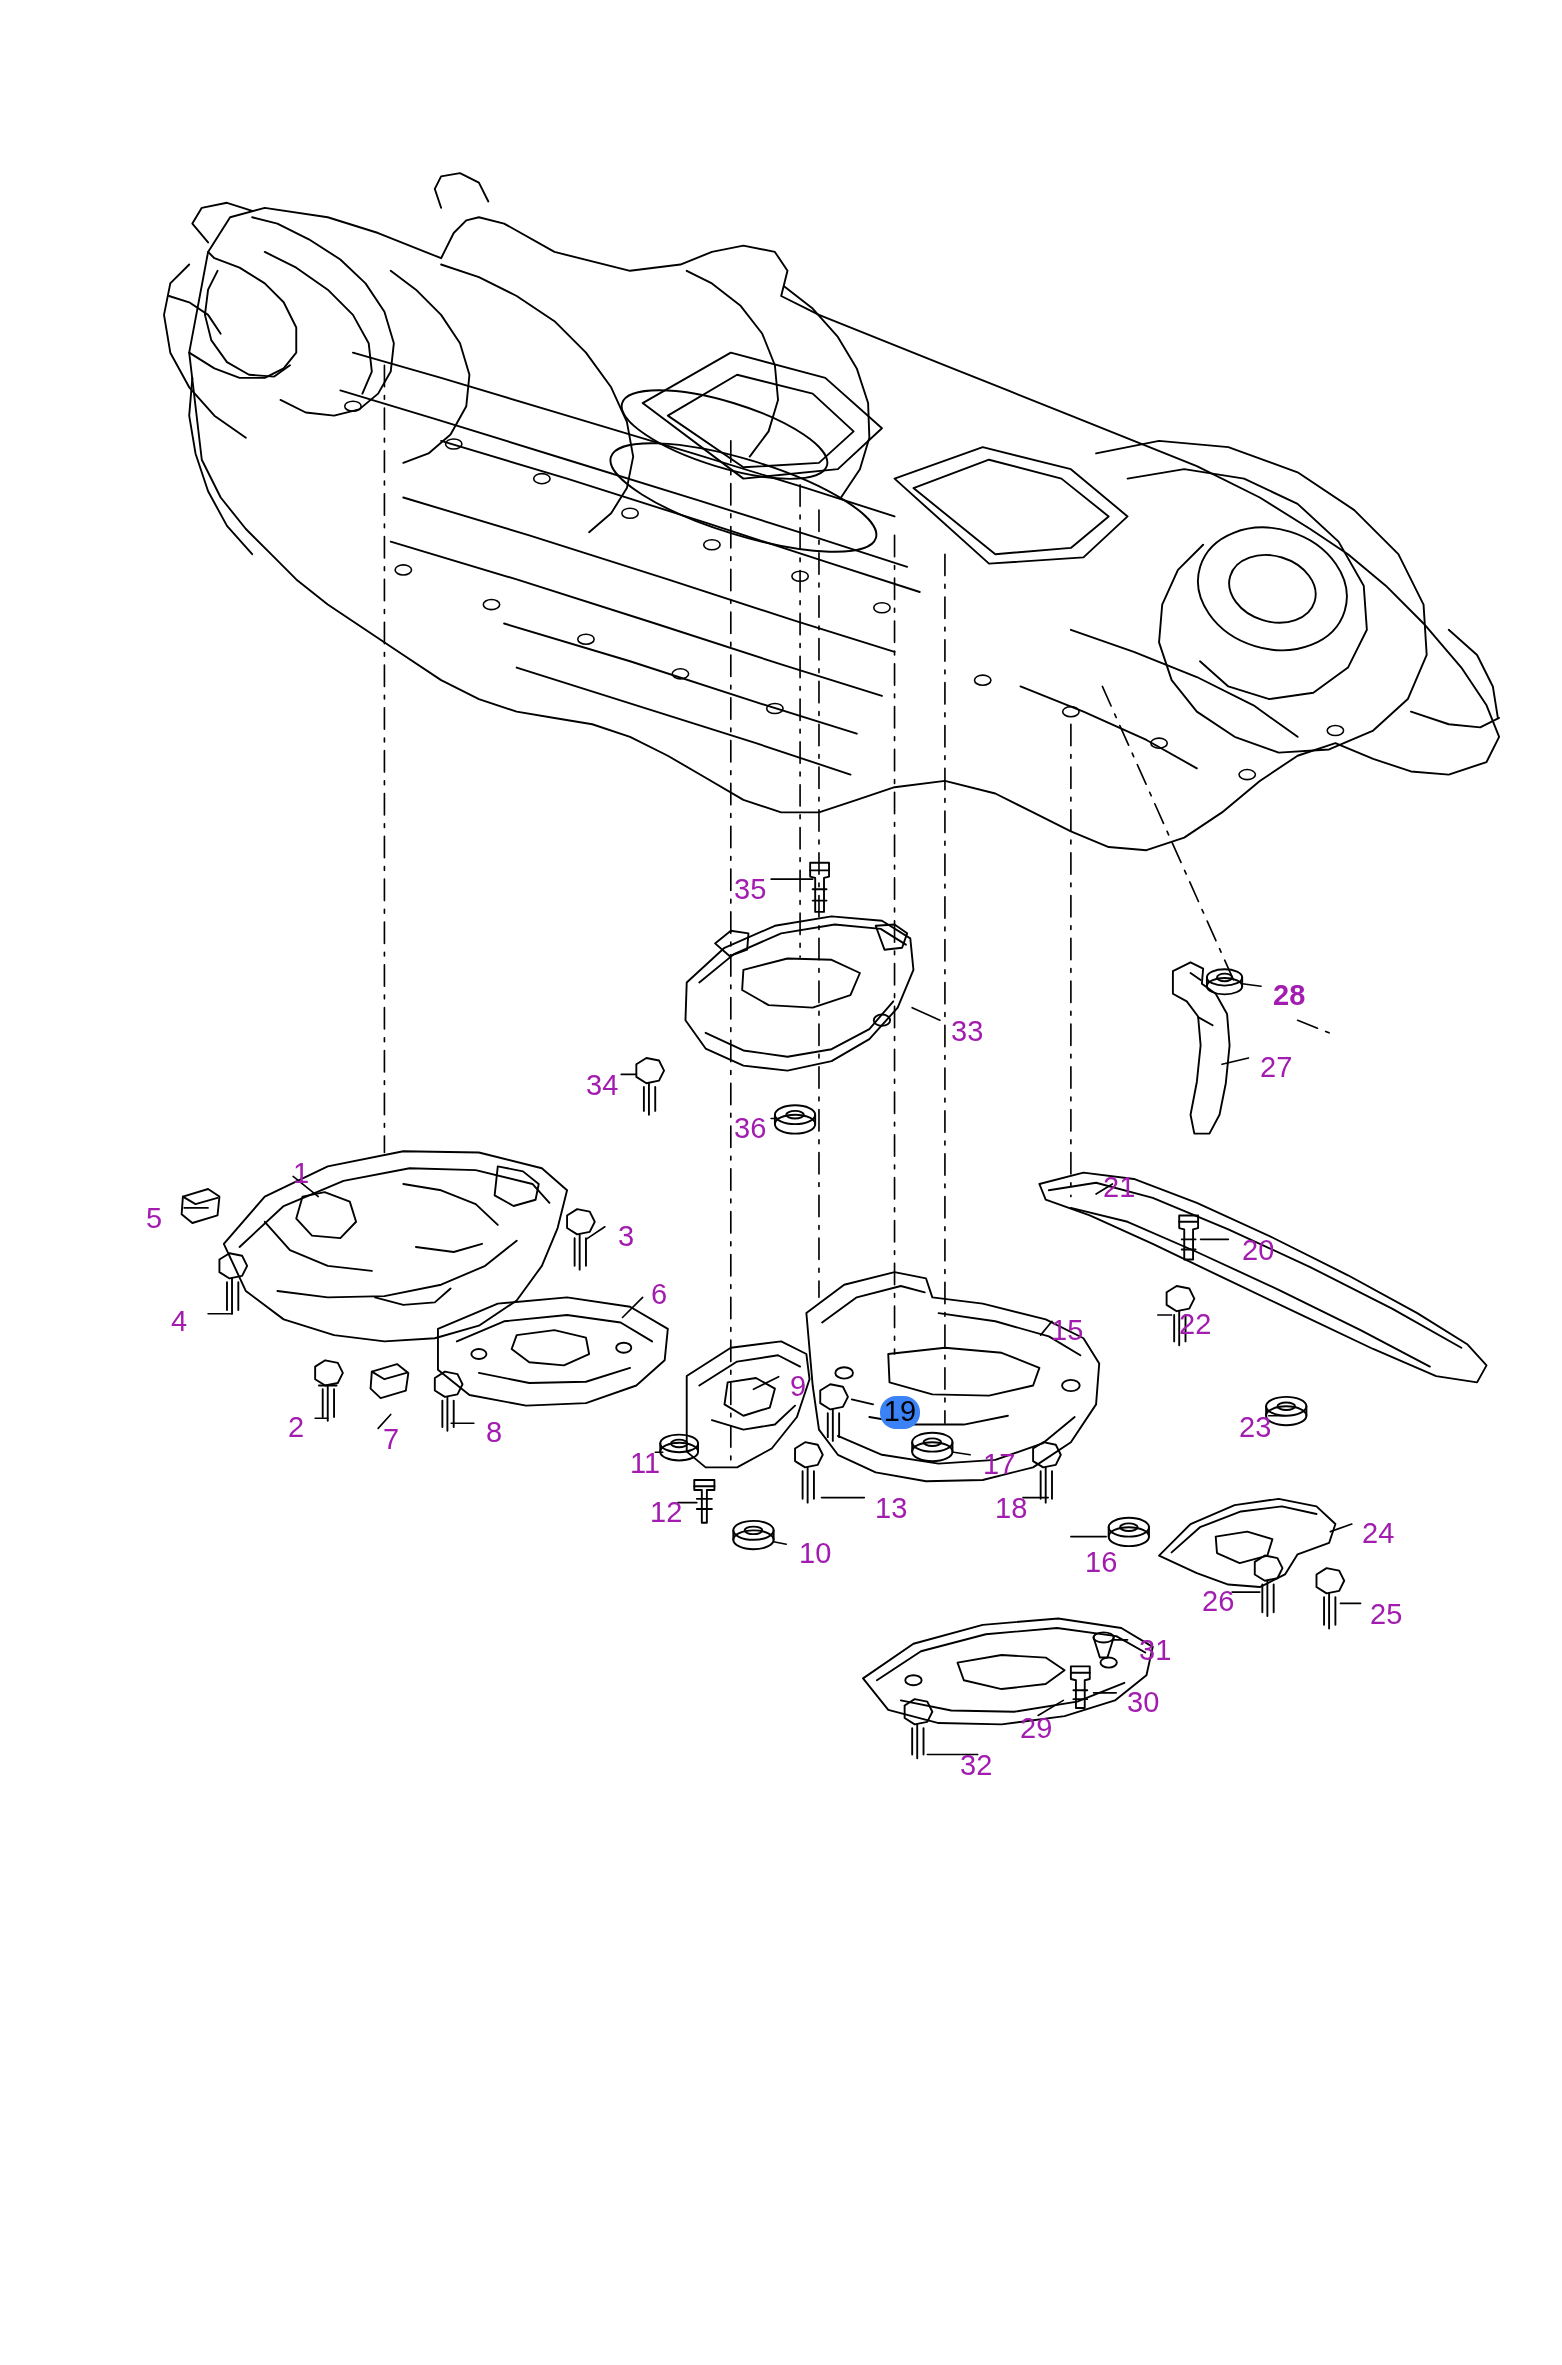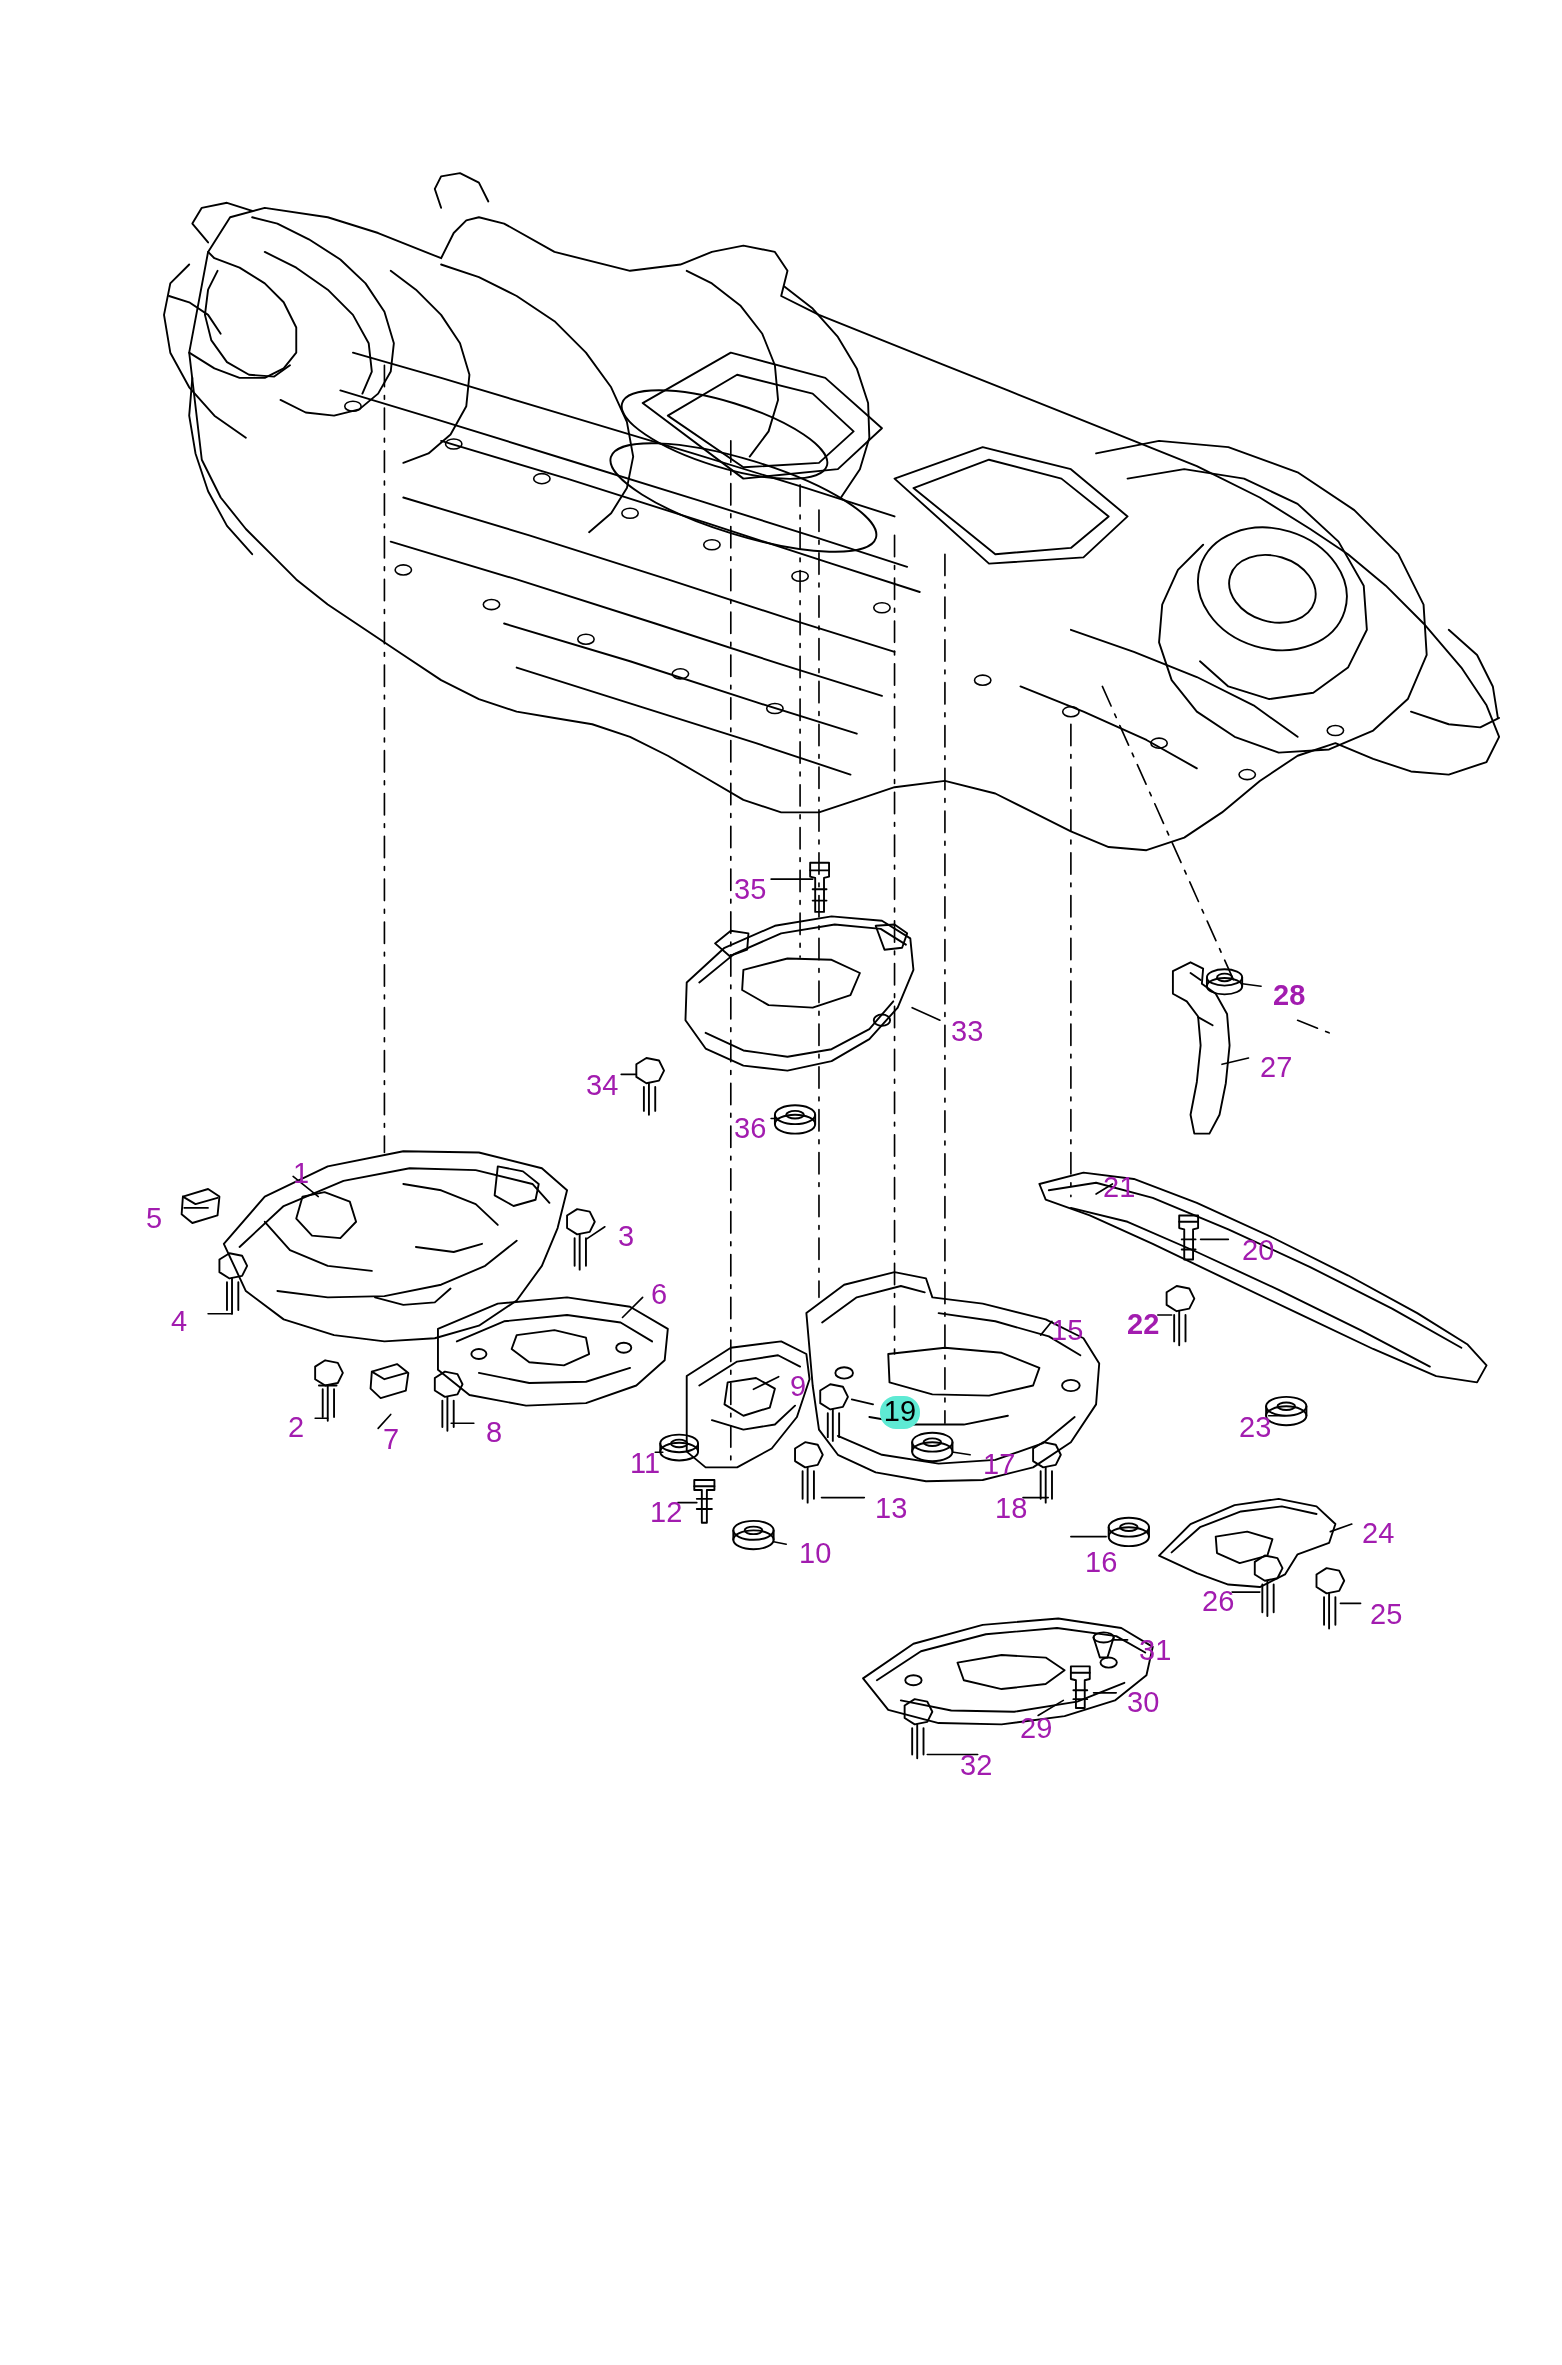--- a/index.html
+++ b/index.html
@@ -16,21 +16,21 @@
   svg.art{position:absolute;left:0;top:0;width:1563px;height:2242px;}
   .callout{
     position:absolute;
     font-family:"Liberation Sans", sans-serif;
     font-size:29px;
     color:#a21caf;
     white-space:nowrap;
     line-height:29px;
   }
   .callout.hl{
-    background:#5eead4;
+    background:#3b82f6;
     padding:1.3px 3.8px 2.5px 3.8px;
     color:#000;
     border-radius:16px;
   }
   
   .footer{
     position:absolute;left:0;top:2242px;width:1563px;height:123px;
     background:#ffffff;
   }
   .edge-left{position:absolute;left:0;top:0;width:24px;height:2366px;background:#fff;}
@@ -419,21 +419,21 @@
     <div class="callout" style="left:630px;top:1449px;">11</div>
     <div class="callout" style="left:650px;top:1498px;">12</div>
     <div class="callout" style="left:875px;top:1494px;">13</div>
     <div class="callout" style="left:1051px;top:1316px;">15</div>
     <div class="callout" style="left:1085px;top:1548px;">16</div>
     <div class="callout" style="left:983px;top:1450px;">17</div>
     <div class="callout" style="left:995px;top:1494px;">18</div>
     <div class="callout hl" style="left:880px;top:1396px;">19</div>
     <div class="callout" style="left:1242px;top:1236px;text-align:right;">20</div>
     <div class="callout" style="left:1103px;top:1173px;">21</div>
-    <div class="callout" style="left:1127px;top:1310px;font-weight:bold;">22</div>
+    <div class="callout" style="left:1179px;top:1310px;">22</div>
     <div class="callout" style="left:1239px;top:1413px;">23</div>
     <div class="callout" style="left:1362px;top:1519px;">24</div>
     <div class="callout" style="left:1370px;top:1600px;">25</div>
     <div class="callout" style="left:1202px;top:1587px;">26</div>
     <div class="callout" style="left:1260px;top:1053px;">27</div>
     <div class="callout" style="left:1273px;top:981px;font-weight:bold;">28</div>
     <div class="callout" style="left:1020px;top:1714px;">29</div>
     <div class="callout" style="left:1127px;top:1688px;">30</div>
     <div class="callout" style="left:1139px;top:1636px;">31</div>
     <div class="callout" style="left:960px;top:1751px;">32</div>

